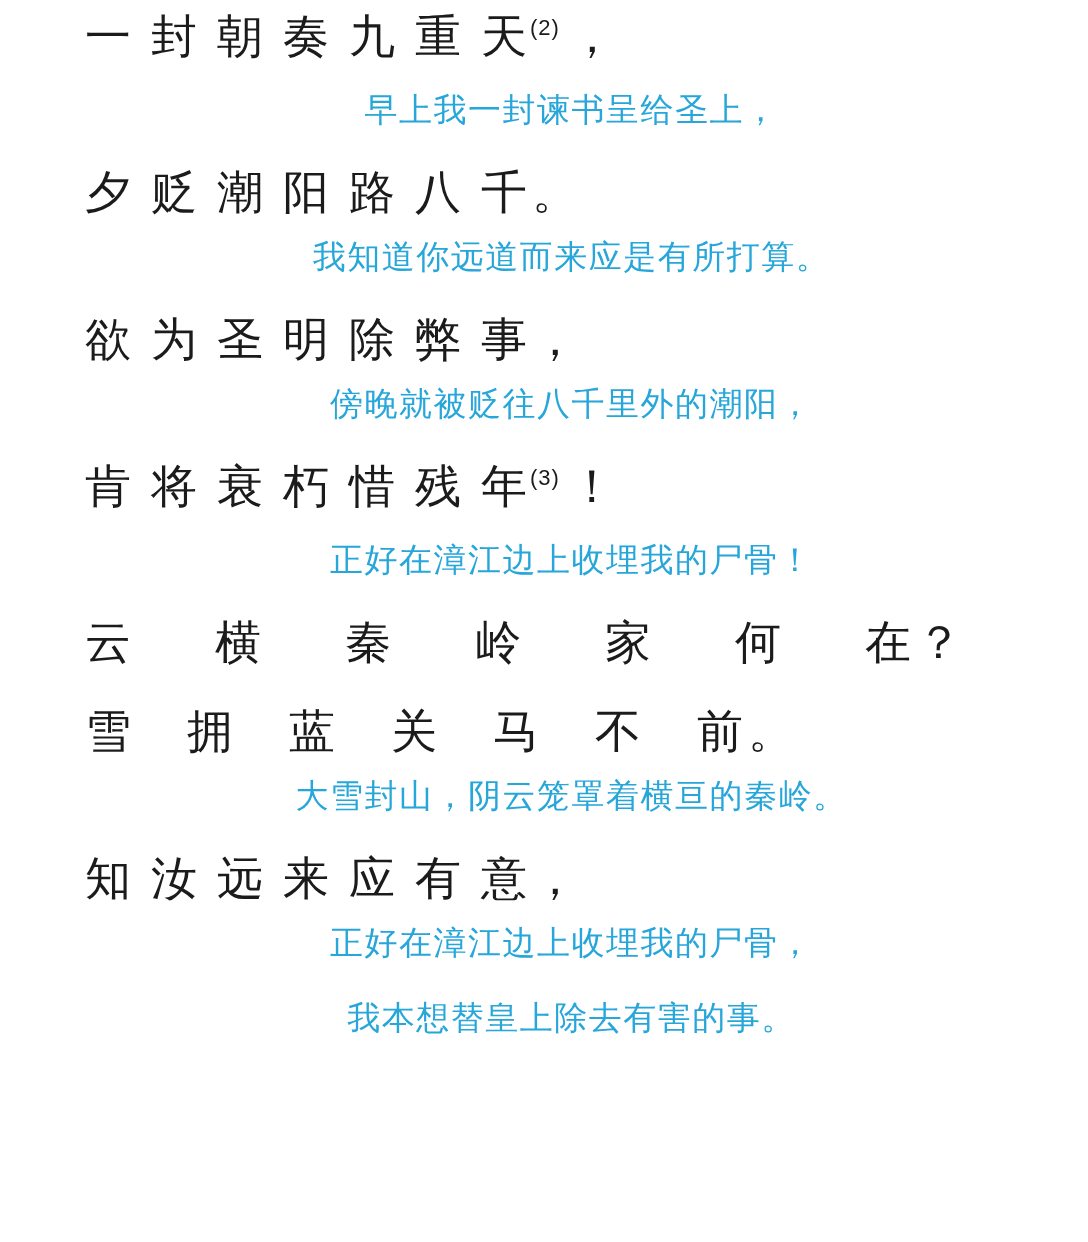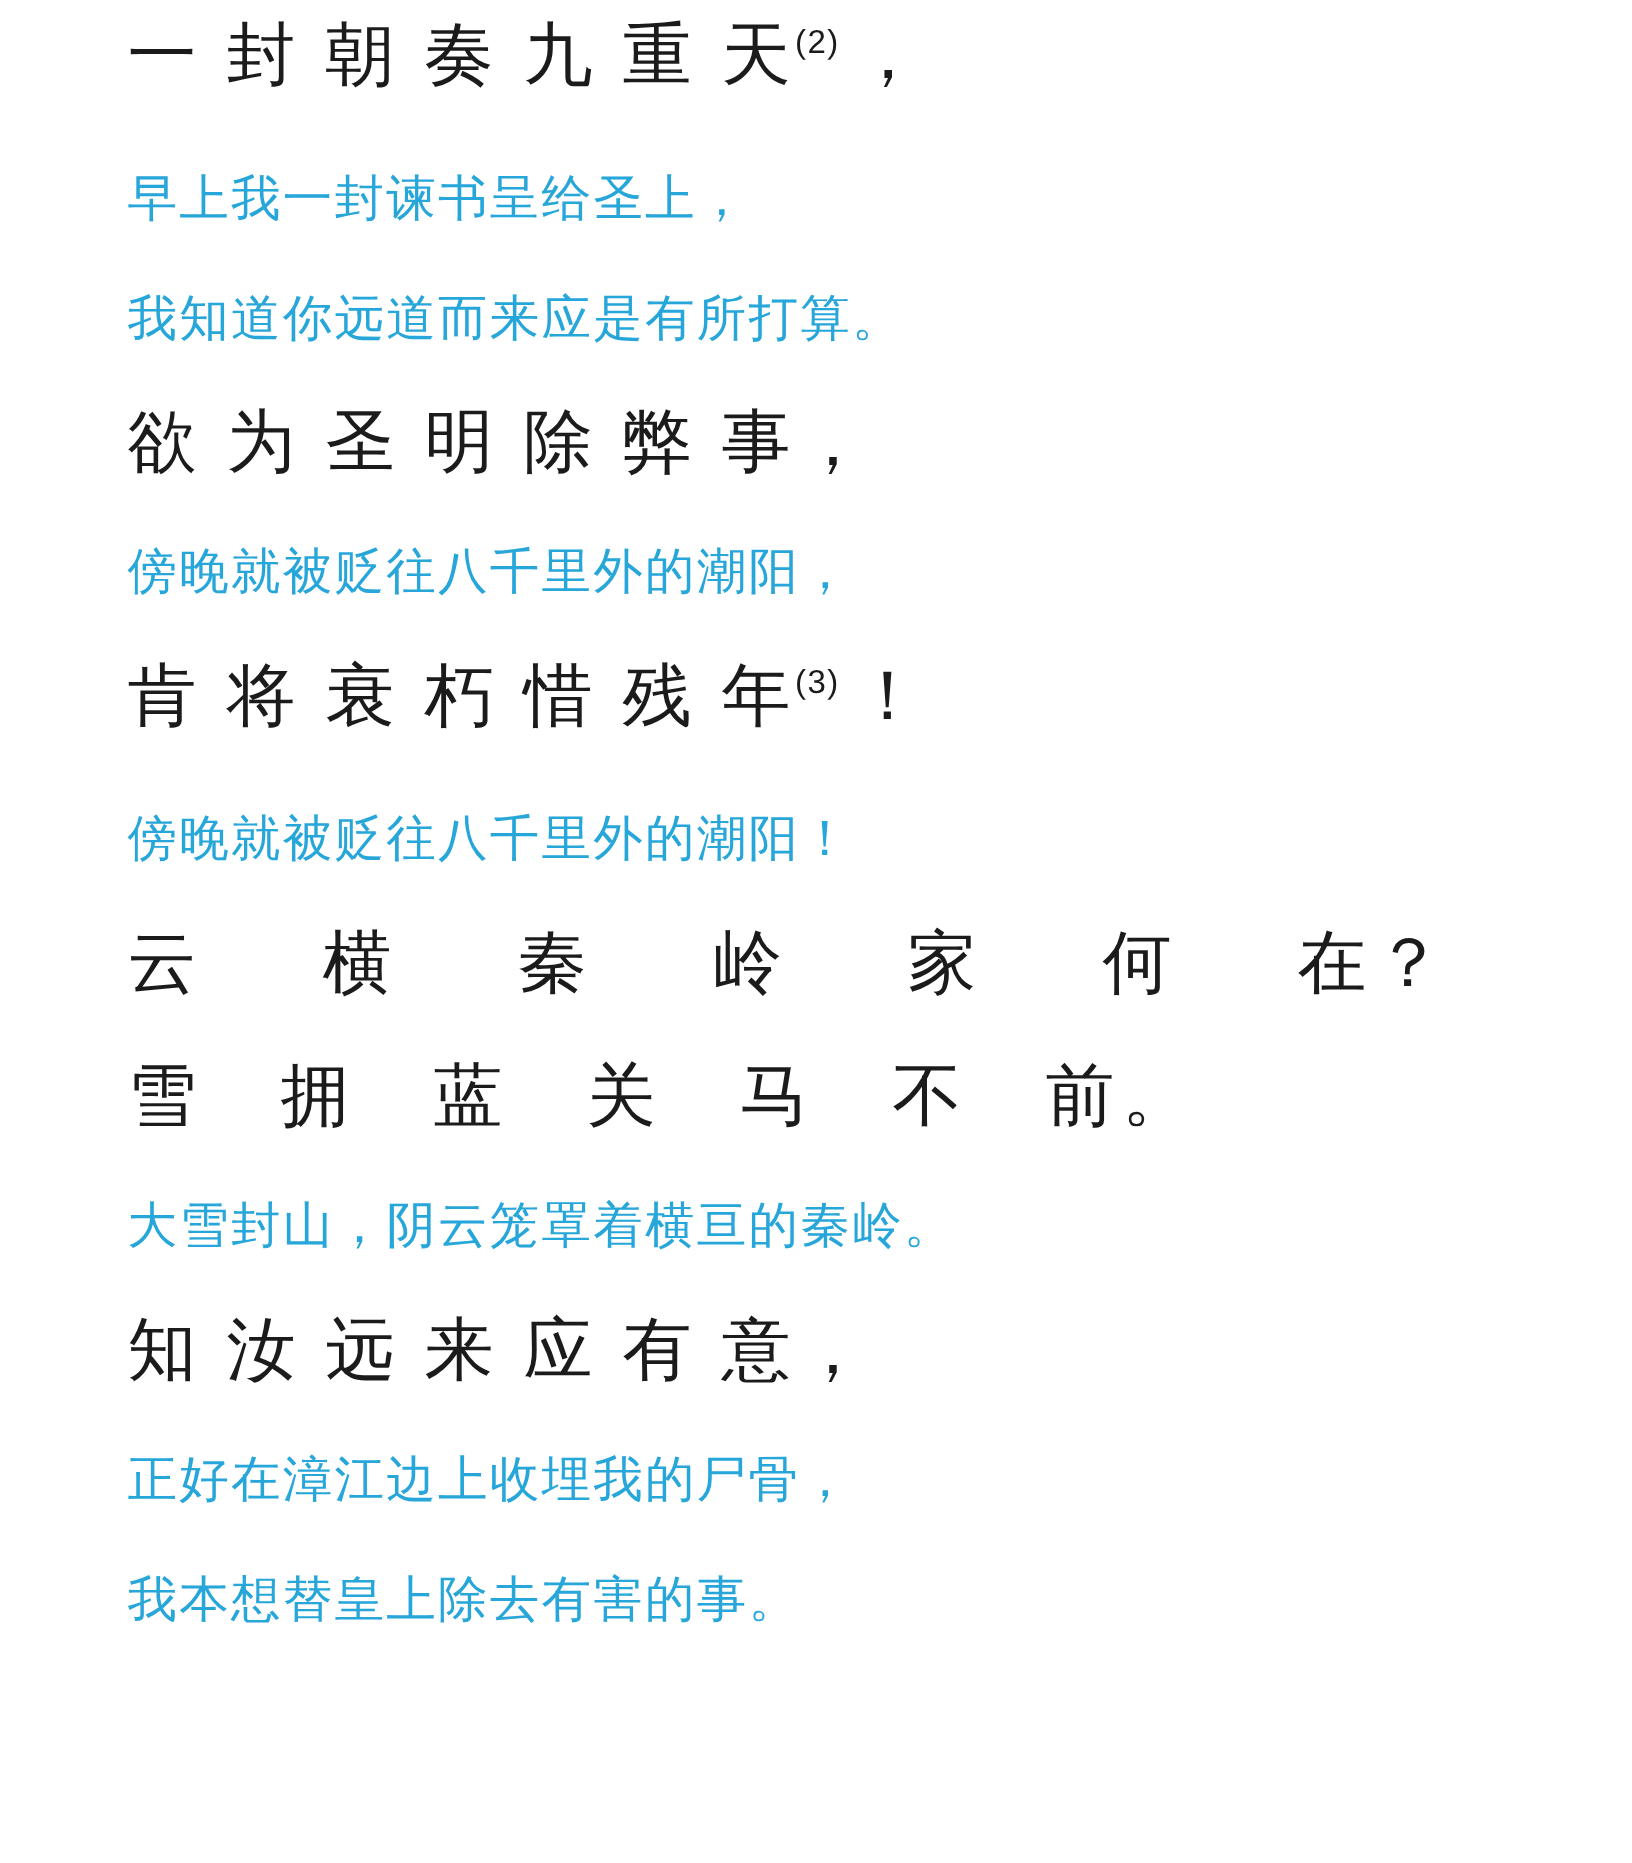--- a/index.html
+++ b/index.html
@@ -41,48 +41,50 @@
   }
   .vsup-large {
     font-size: 27px;
     top: -11px;
     margin-left: 14px;
     margin-right: 44px;
     letter-spacing: 6px;
   }
   .vpunct { margin-left: 5px; }
   .trans-line {
-    margin-top: 42px;
+    margin-top: 20px;
     font-size: 33px;
     line-height: 38px;
     letter-spacing: 1.5px;
     font-weight: 500;
     color: var(--trans-color, #27a6da);
     white-space: nowrap;
+    text-align: center;
   }
 </style>
 </head>
 <body style="--verse-color: #1b1b1b; --trans-color: #27a6da; background: rgb(255, 255, 255);">
 
 <div class="page">
   <div>
       <div class="couplet">
         <div class="verse-line sp-m"><span class="vchar">一</span><span class="vchar">封</span><span class="vchar">朝</span><span class="vchar">奏</span><span class="vchar">九</span><span class="vchar">重</span><span class="vchar seg-last">天</span><span class="vsup">(2)</span><span class="vpunct">，</span></div>
         <div class="trans-line">早上我一封谏书呈给圣上，</div>
       </div>
       <div class="couplet">
+        <div class="verse-line sp-m"><span class="vchar">夕</span><span class="vchar">贬</span><span class="vchar">潮</span><span class="vchar">阳</span><span class="vchar">路</span><span class="vchar">八</span><span class="vchar seg-last">千</span><span class="vpunct">。</span></div>
         <div class="trans-line">我知道你远道而来应是有所打算。</div>
       </div>
       <div class="couplet">
         <div class="verse-line sp-m"><span class="vchar">欲</span><span class="vchar">为</span><span class="vchar">圣</span><span class="vchar">明</span><span class="vchar">除</span><span class="vchar">弊</span><span class="vchar seg-last">事</span><span class="vpunct">，</span></div>
         <div class="trans-line">傍晚就被贬往八千里外的潮阳，</div>
       </div>
       <div class="couplet">
         <div class="verse-line sp-m"><span class="vchar">肯</span><span class="vchar">将</span><span class="vchar">衰</span><span class="vchar">朽</span><span class="vchar">惜</span><span class="vchar">残</span><span class="vchar seg-last">年</span><span class="vsup">(3)</span><span class="vpunct">！</span></div>
-        <div class="trans-line">傍晚就被贬往八千里外的潮阳！</div>
+        <div class="trans-line">正好在漳江边上收埋我的尸骨！</div>
       </div>
       <div class="couplet">
         <div class="verse-line sp-xl"><span class="vchar">云</span><span class="vchar">横</span><span class="vchar">秦</span><span class="vchar">岭</span><span class="vchar">家</span><span class="vchar">何</span><span class="vchar seg-last">在</span><span class="vpunct">？</span></div>
       </div>
       <div class="couplet">
         <div class="verse-line sp-w"><span class="vchar">雪</span><span class="vchar">拥</span><span class="vchar">蓝</span><span class="vchar">关</span><span class="vchar">马</span><span class="vchar">不</span><span class="vchar seg-last">前</span><span class="vpunct">。</span></div>
         <div class="trans-line">大雪封山，阴云笼罩着横亘的秦岭。</div>
       </div>
       <div class="couplet">
         <div class="verse-line sp-m"><span class="vchar">知</span><span class="vchar">汝</span><span class="vchar">远</span><span class="vchar">来</span><span class="vchar">应</span><span class="vchar">有</span><span class="vchar seg-last">意</span><span class="vpunct">，</span></div>

